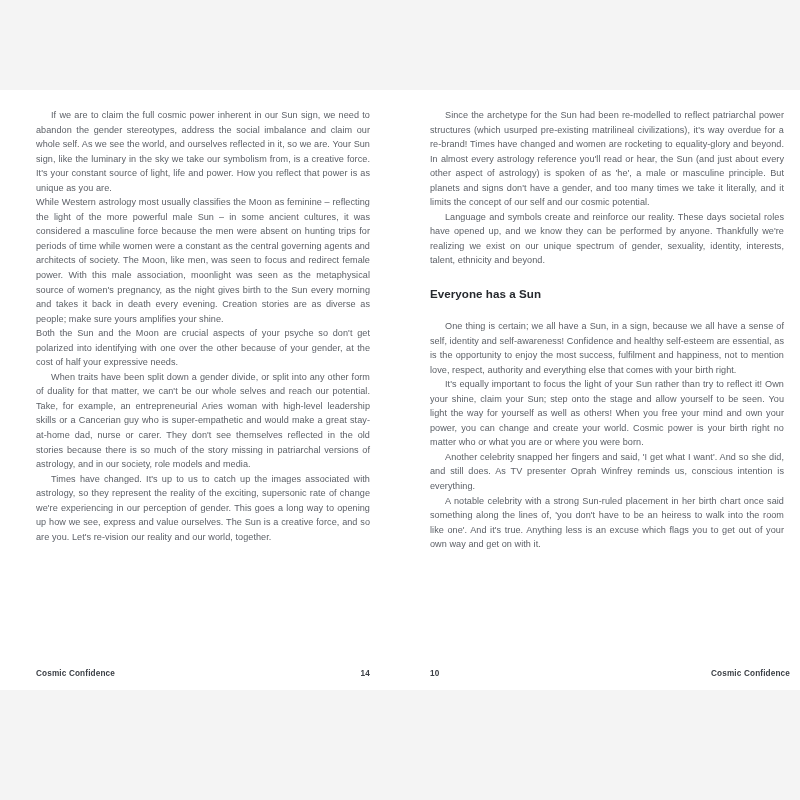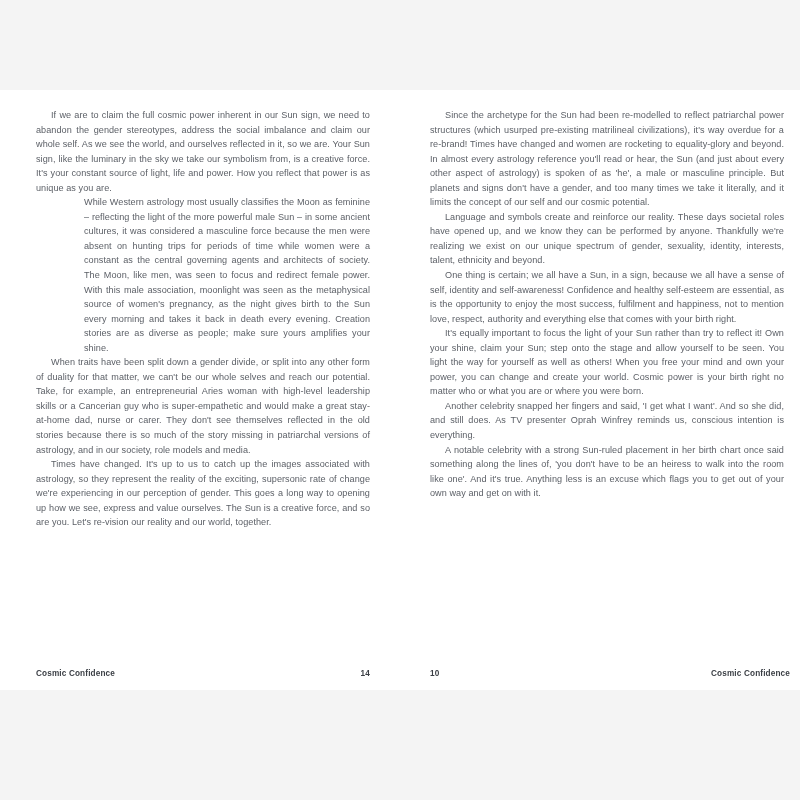--- a/index.html
+++ b/index.html
@@ -46,21 +46,21 @@
     margin: 0;
     font-size: 9.1px;
     line-height: 14.55px;
     color: #5b5f66;
     text-align: justify;
     text-justify: inter-word;
     letter-spacing: 0.06px;
     hyphens: manual;
   }
   p.indent  { text-indent: 15px; }
-  p.noindent { text-indent: 0; margin-left: 48px; }
+  p.noindent { text-indent: 0; }
 
   h3.sun-spot {
     margin: 14px 0 1px 0;
     font-size: 8.1px;
     font-weight: bold;
     letter-spacing: 0.5px;
     color: #3f434a;
     text-transform: uppercase;
   }
 
@@ -99,20 +99,21 @@
 <div id="spread">
 
   <div class="page page-left">
     <div class="text-column">
 
       <p class="body-par indent">If we are to claim the full cosmic power inherent in our Sun sign, we need to abandon the gender stereotypes, address the social imbalance and claim our whole self. As we see the world, and ourselves reflected in it, so we are. Your Sun sign, like the luminary in the sky we take our symbolism from, is a creative force. It's your constant source of light, life and power. How you reflect that power is as unique as you are.</p>
 
 
       <p class="body-par noindent">While Western astrology most usually classifies the Moon as feminine – reflecting the light of the more powerful male Sun – in some ancient cultures, it was considered a masculine force because the men were absent on hunting trips for periods of time while women were a constant as the central governing agents and architects of society. The Moon, like men, was seen to focus and redirect female power. With this male association, moonlight was seen as the metaphysical source of women's pregnancy, as the night gives birth to the Sun every morning and takes it back in death every evening. Creation stories are as diverse as people; make sure yours amplifies your shine.</p>
 
+      <p class="body-par noindent par-gap">Both the Sun and the Moon are crucial aspects of your psyche so don't get polarized into identifying with one over the other because of your gender, at the cost of half your expressive needs.</p>
 
       <p class="body-par indent">When traits have been split down a gender divide, or split into any other form of duality for that matter, we can't be our whole selves and reach our potential. Take, for example, an entrepreneurial Aries woman with high-level leadership skills or a Cancerian guy who is super-empathetic and would make a great stay-at-home dad, nurse or carer. They don't see themselves reflected in the old stories because there is so much of the story missing in patriarchal versions of astrology, and in our society, role models and media.</p>
 
       <p class="body-par indent">Times have changed. It's up to us to catch up the images associated with astrology, so they represent the reality of the exciting, supersonic rate of change we're experiencing in our perception of gender. This goes a long way to opening up how we see, express and value ourselves. The Sun is a creative force, and so are you. Let's re-vision our reality and our world, together.</p>
 
     </div>
 
     <div class="footer footer-left">
       <span class="running-head">Cosmic Confidence</span>
       <span class="spacer"></span>
@@ -120,20 +121,21 @@
     </div>
   </div>
 
   <div class="page page-right">
     <div class="text-column">
 
       <p class="body-par indent">Since the archetype for the Sun had been re-modelled to reflect patriarchal power structures (which usurped pre-existing matrilineal civilizations), it's way overdue for a re-brand! Times have changed and women are rocketing to equality-glory and beyond. In almost every astrology reference you'll read or hear, the Sun (and just about every other aspect of astrology) is spoken of as 'he', a male or masculine principle. But planets and signs don't have a gender, and too many times we take it literally, and it limits the concept of our self and our cosmic potential.</p>
 
       <p class="body-par indent">Language and symbols create and reinforce our reality. These days societal roles have opened up, and we know they can be performed by anyone. Thankfully we're realizing we exist on our unique spectrum of gender, sexuality, identity, interests, talent, ethnicity and beyond.</p>
 
+      <h2 class="section-head">Everyone has a Sun</h2>
 
       <p class="body-par indent">One thing is certain; we all have a Sun, in a sign, because we all have a sense of self, identity and self-awareness! Confidence and healthy self-esteem are essential, as is the opportunity to enjoy the most success, fulfilment and happiness, not to mention love, respect, authority and everything else that comes with your birth right.</p>
 
       <p class="body-par indent">It's equally important to focus the light of your Sun rather than try to reflect it! Own your shine, claim your Sun; step onto the stage and allow yourself to be seen. You light the way for yourself as well as others! When you free your mind and own your power, you can change and create your world. Cosmic power is your birth right no matter who or what you are or where you were born.</p>
 
       <p class="body-par indent">Another celebrity snapped her fingers and said, 'I get what I want'. And so she did, and still does. As TV presenter Oprah Winfrey reminds us, conscious intention is everything.</p>
 
       <p class="body-par indent">A notable celebrity with a strong Sun-ruled placement in her birth chart once said something along the lines of, 'you don't have to be an heiress to walk into the room like one'. And it's true. Anything less is an excuse which flags you to get out of your own way and get on with it.</p>
 
     </div>

